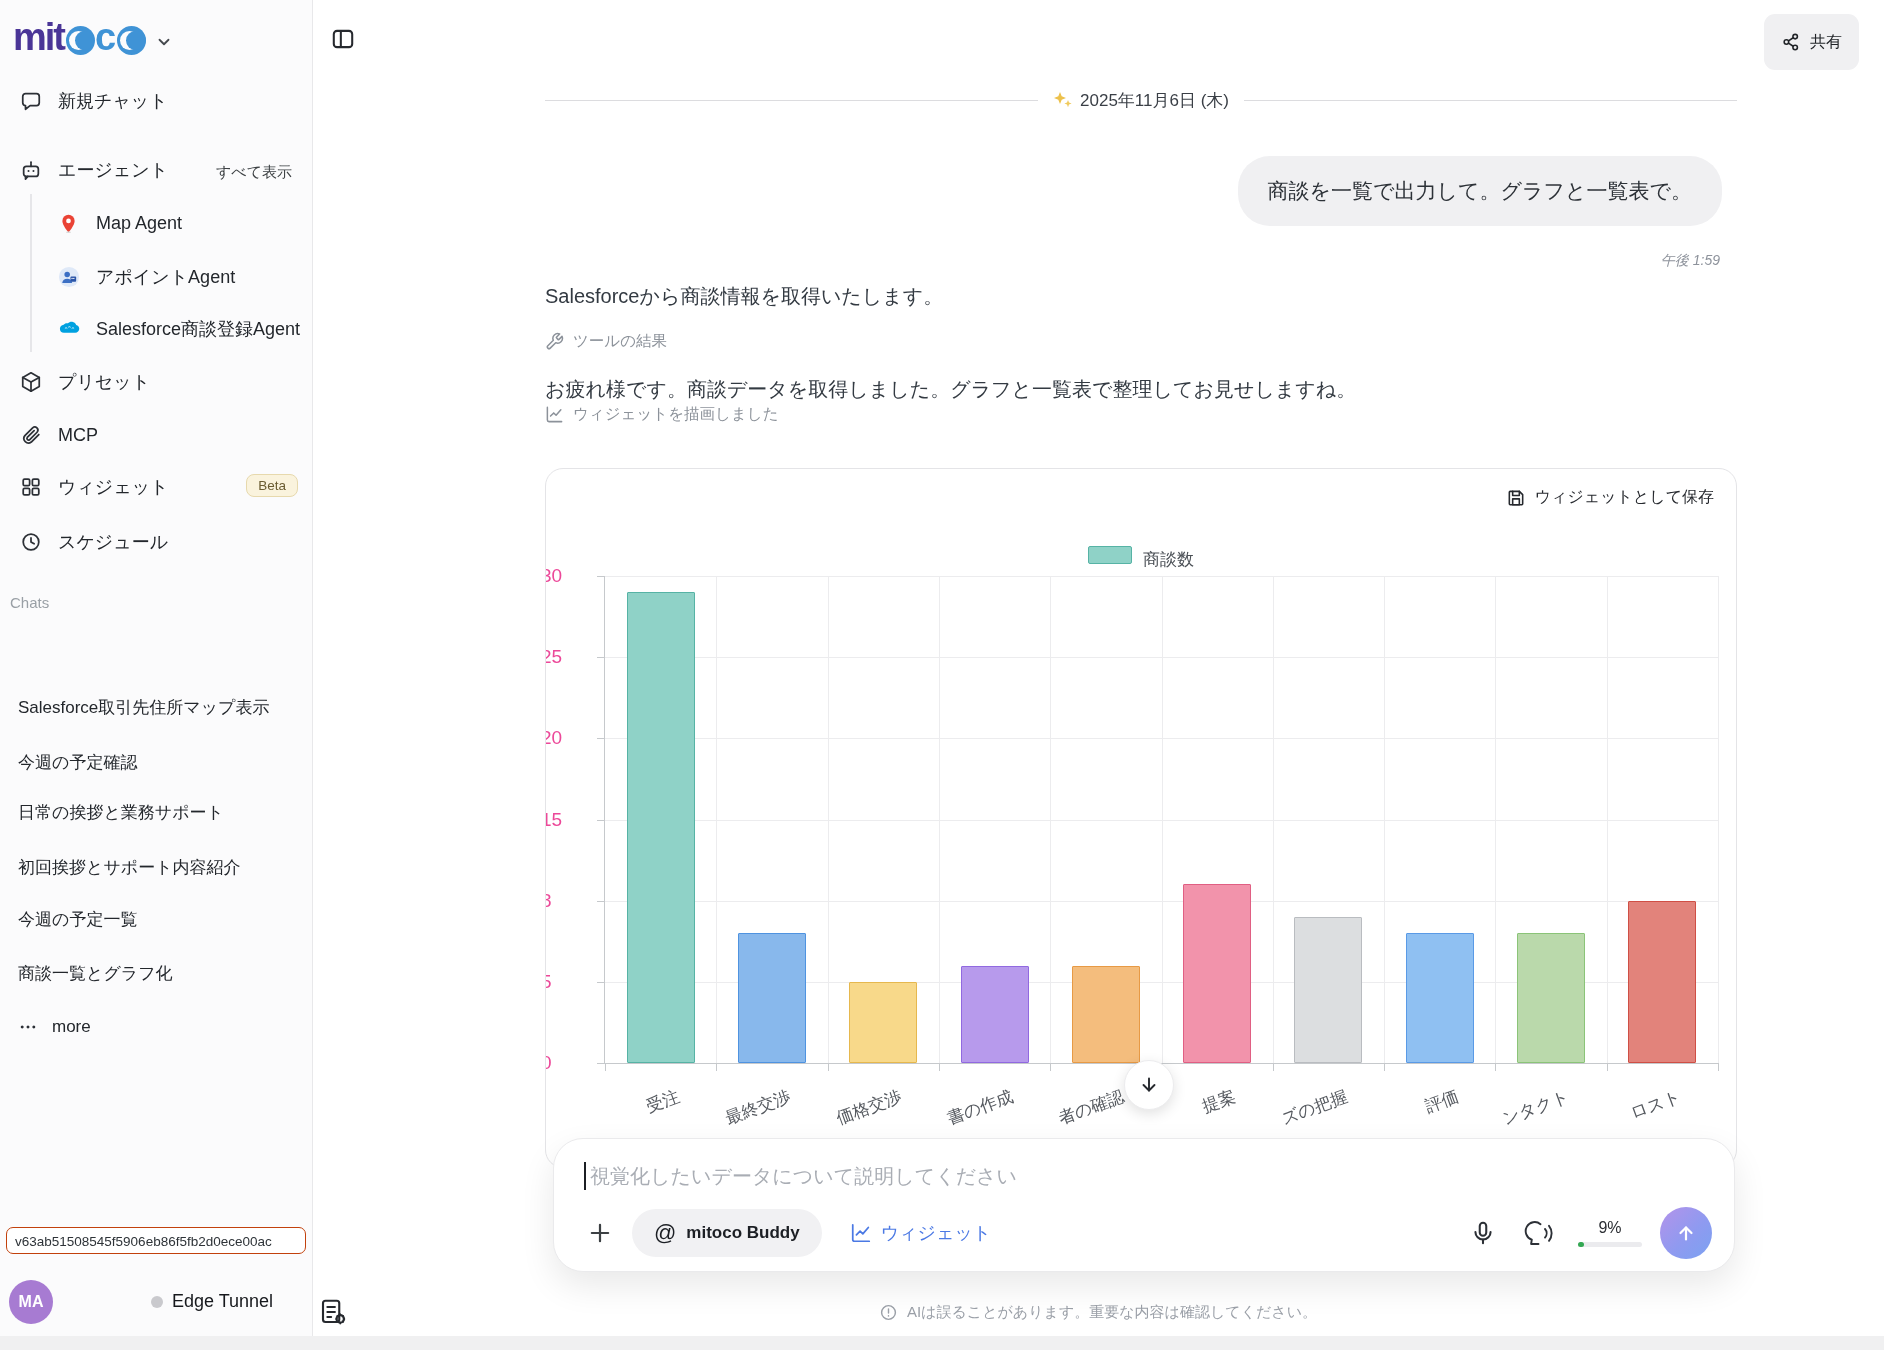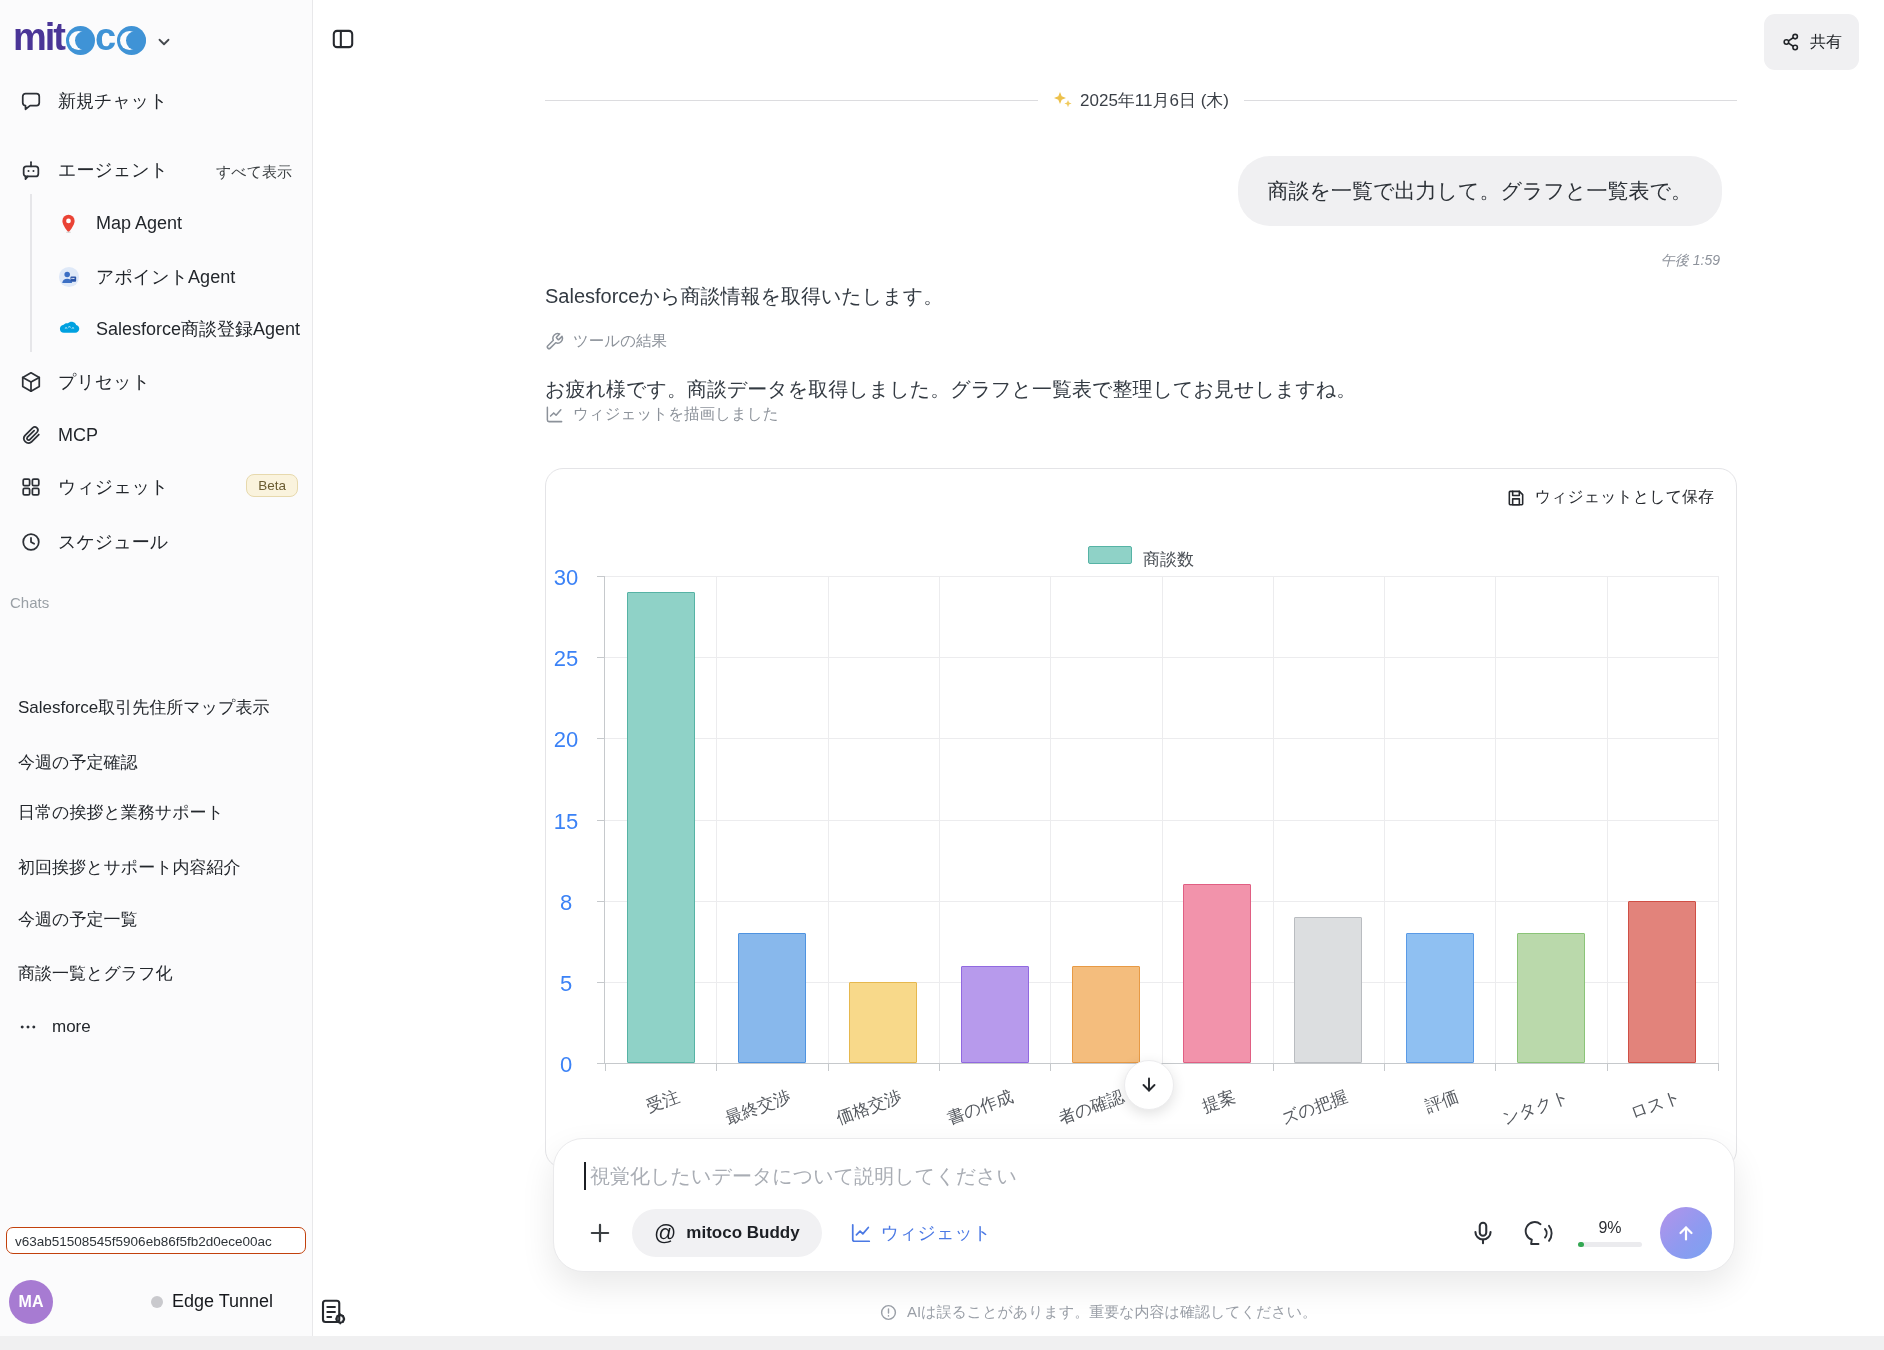--- a/index.html
+++ b/index.html
@@ -56,21 +56,21 @@
   .card{position:absolute;left:545px;top:468px;width:1192px;height:700px;background:#fff;border:1px solid #e4e4e7;border-radius:18px;box-sizing:border-box;overflow:hidden;}
   .save-row{position:absolute;right:22px;top:18px;display:flex;align-items:center;gap:9px;font-size:16px;color:#26292e;cursor:pointer;}
   .legend{position:absolute;left:0;right:0;top:70px;display:flex;align-items:center;justify-content:center;gap:11px;}
   .legend .sw{width:44px;height:18px;border:1.5px solid;box-sizing:border-box;border-radius:2px;}
   .legend .lt{font-size:17px;color:#4a4f55;margin-top:9px;}
   .plot{position:absolute;left:58px;top:107px;width:1113px;height:487px;border-left:1px solid #c6c9cc;border-bottom:1px solid #c6c9cc;}
   .gl-h{position:absolute;left:0;width:1113px;height:1px;background:#ececee;}
   .gl-v{position:absolute;top:0;height:487px;width:1px;background:#ececee;}
   .ytickm{position:absolute;left:-8px;width:8px;height:1px;background:#c6c9cc;}
   .xtickm{position:absolute;top:487px;height:8px;width:1px;background:#c6c9cc;}
-  .ylab{position:absolute;left:-64px;width:50px;text-align:center;font-size:22px;color:#3b82f6;}
+  .ylab{position:absolute;left:-64px;width:50px;text-align:left;font-size:19px;color:#ec4899;}
   .bar{position:absolute;border:1.6px solid;box-sizing:border-box;border-radius:1px;}
   .xlab{position:absolute;font-size:17px;color:#55595f;white-space:nowrap;transform:rotate(-20deg);transform-origin:100% 0;}
 
   .scroll-btn{position:absolute;left:1124px;top:1060px;width:48px;height:48px;border-radius:50%;background:#fff;border:1px solid #ececee;box-shadow:0 4px 14px rgba(0,0,0,.12);display:flex;align-items:center;justify-content:center;color:#26292e;cursor:pointer;z-index:4;}
 
   
   .composer{position:absolute;left:553px;top:1138px;width:1182px;height:134px;background:#fff;border:1px solid #eaeaec;border-radius:30px;box-shadow:0 14px 34px rgba(0,0,0,.09);box-sizing:border-box;z-index:5;}
   .input-row{position:absolute;left:30px;top:20px;right:40px;height:34px;display:flex;align-items:center;}
   .caret{width:2px;height:28px;background:#1c1f24;margin-right:2px;}
   .composer input{border:none;outline:none;font-size:20px;flex:1;font-family:inherit;color:#23272c;background:transparent;}

